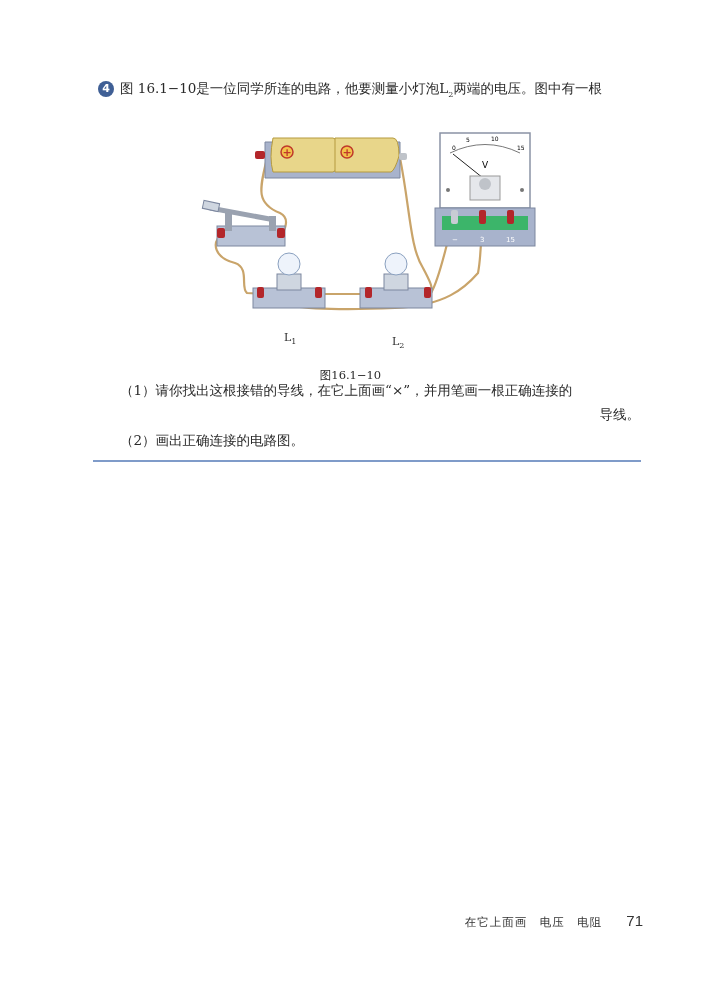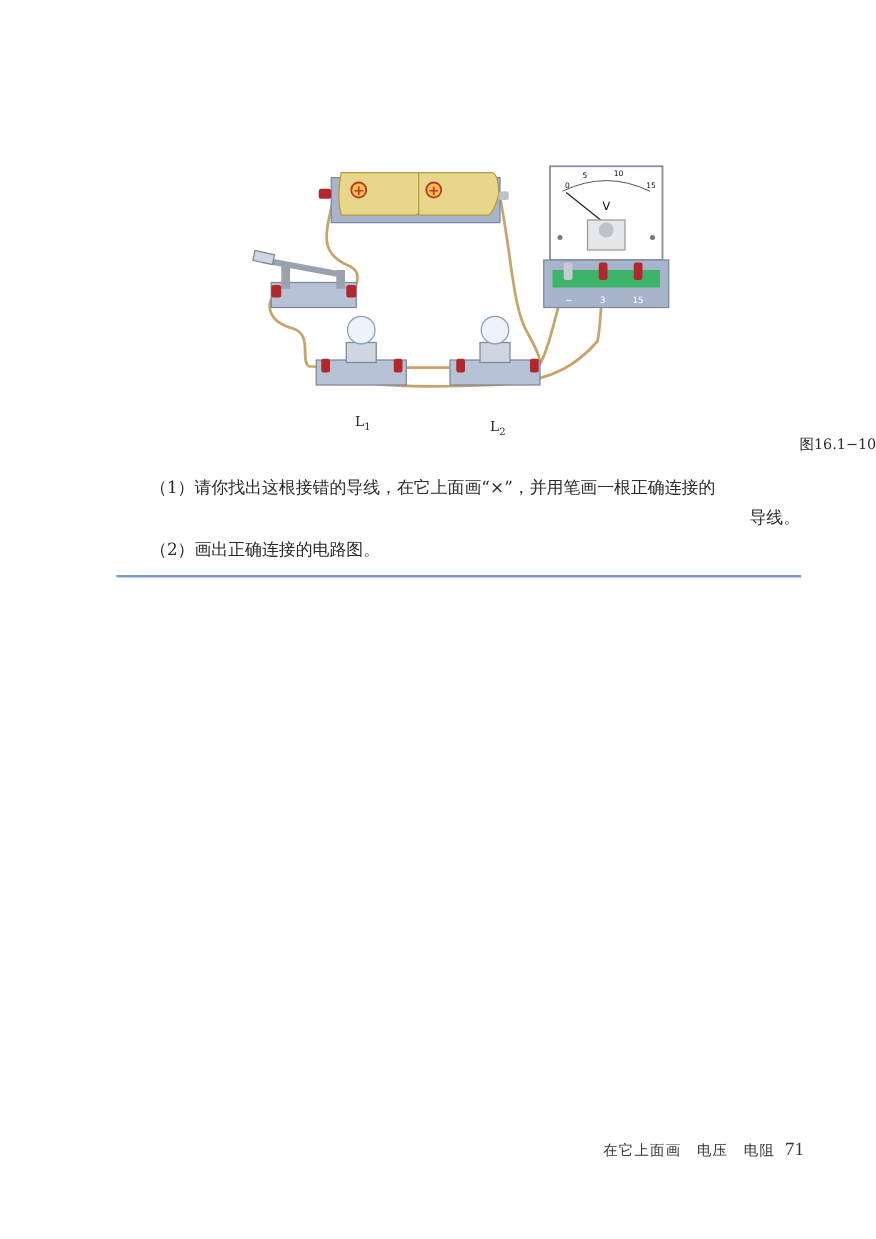--- a/index.html
+++ b/index.html
@@ -5,32 +5,35 @@
   html, body { margin: 0; padding: 0; background: #ffffff; }
   body { width: 701px; height: 991px; position: relative; overflow: hidden;
          font-family: "DejaVu Serif", "Liberation Serif", serif; color: #2a2a2a; }
   .q-header { position: absolute; left: 98px; top: 75px; width: 545px; font-size: 13.5px; line-height: 26px; }
   .q-num { display: inline-block; width: 16px; height: 16px; border-radius: 50%; background: #3f5f95;
            color: #fff; font-family: "DejaVu Sans", sans-serif; font-weight: bold; font-size: 11px;
            text-align: center; line-height: 16px; margin-right: 6px; vertical-align: 1px; }
   .q-line2 { padding-left: 22px; }
   sub { font-size: 8px; }
   .figure { position: absolute; left: 195px; top: 128px; width: 360px; height: 215px; }
-  .fig-caption { position: absolute; left: 0; width: 701px; top: 348px; text-align: right; font-size: 11.5px; }
+  .fig-caption { position: absolute; left: 0; width: 701px; top: 368px; text-align: center; font-size: 11.5px; }
   .sub-q { position: absolute; left: 120px; font-size: 13.5px; line-height: 24px; width: 520px; }
   .sub-q .cont { padding-left: 44px; text-align: right; }
   .divider { position: absolute; left: 93px; top: 460px; width: 548px; height: 2px; background: #7f9bc9; }
   .footer { position: absolute; right: 58px; top: 912px; font-size: 11.5px; color: #333; letter-spacing: 1px; }
-  .footer .pg { font-family: Liberation Serif, serif; font-size: 15px; margin-left: 8px; letter-spacing: 0; }
+  .footer .pg { font-family: Liberation Sans, sans-serif; font-size: 15px; margin-left: 24px; letter-spacing: 0; }
   .label-L { position: absolute; font-size: 11px; margin-top: 13px; }
 </style>
 </head>
 <body>
 
 <div class="q-header">
+  <div>
+    <span class="q-num">4</span><span>图 16.1−10是一位同学所连的电路，他要测量小灯泡L</span><sub>2</sub><span>两端的电压。图中有一根</span>
+  </div>
 </div>
 
 <div class="figure">
   <svg width="360" height="215" viewBox="0 0 360 215">
 
     <g fill="none" stroke="#c9a46a" stroke-width="2.2">
 
       <path d="M72,30 C65,60 60,75 85,85 C95,90 90,100 88,105"></path>
 
       <path d="M205,30 C215,80 215,120 228,140 C236,155 238,160 236,165"></path>

